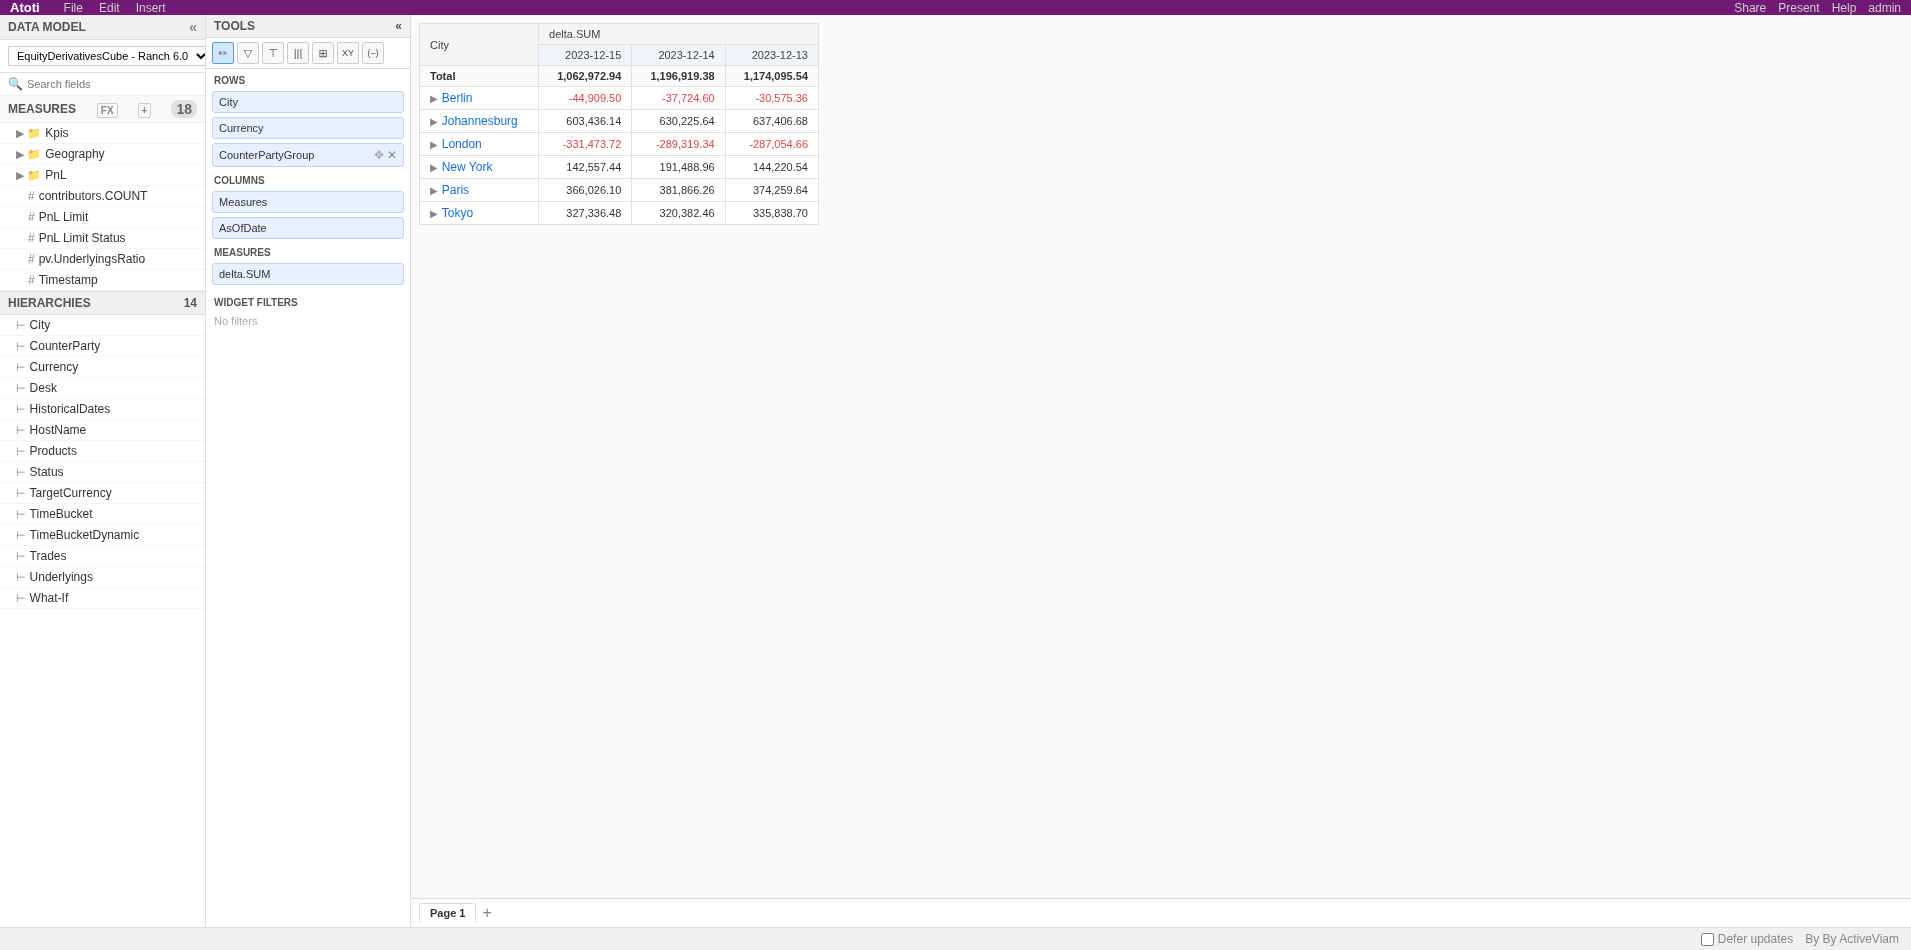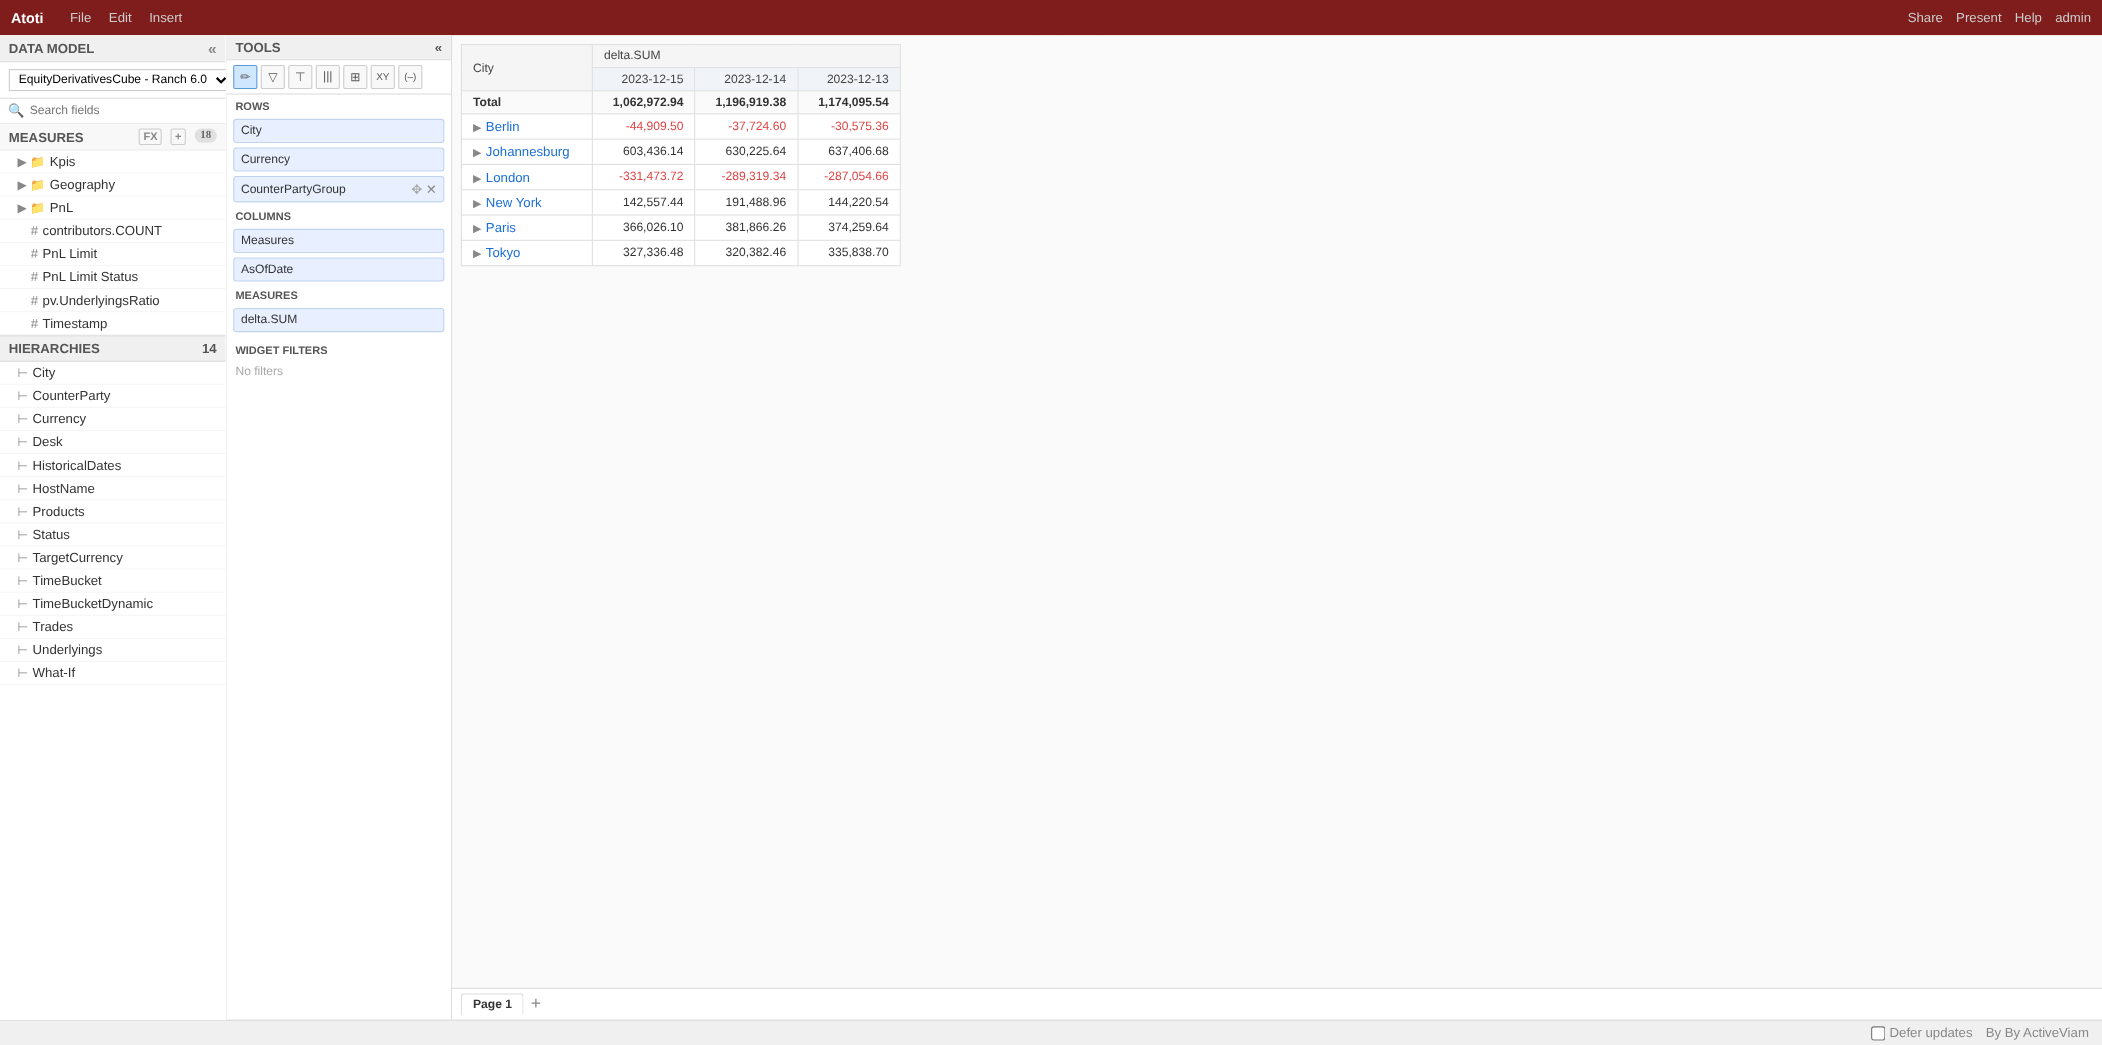--- a/index.html
+++ b/index.html
@@ -1,21 +1,21 @@
 <!DOCTYPE html>
 <html><head>
   <meta charset="utf-8">
   <style>
     * { box-sizing: border-box; margin: 0; padding: 0; font-family: Arial, sans-serif; font-size: 12px; }
     body { background: #f5f5f5; display: flex; flex-direction: column; height: 950px; overflow: hidden; }
 
     
     .top-nav {
-      display: flex; align-items: center; background: #7f1d1d; color: #ccc;
-      height: 32px; padding: 0 10px; flex-shrink: 0;
+      display: flex; align-items: center; background: #701a75; color: #ccc;
+      height: 15px; padding: 0 10px; flex-shrink: 0;
     }
     .top-nav .logo { color: #fff; font-weight: bold; font-size: 13px; margin-right: 16px; }
     .top-nav .nav-item { color: #ccc; padding: 0 8px; cursor: pointer; font-size: 12px; }
     .top-nav .title { flex: 1; text-align: center; color: #999; font-size: 13px; margin-top: 43px; }
     .top-nav .nav-right { display: flex; align-items: flex-end; gap: 12px; }
     .top-nav .nav-right span { color: #ccc; cursor: pointer; font-size: 12px; }
 
     
     .main-layout {
       display: flex; flex: 1; overflow: hidden;
@@ -52,21 +52,21 @@
       flex: 1; border: none; outline: none; font-size: 11px; color: #555;
     }
     .search-icon-small { color: #aaa; margin-right: 4px; }
 
     .section-header {
       display: flex; align-items: center; justify-content: space-between;
       padding: 4px 8px; background: #f8f8f8; border-bottom: 1px solid #eee;
       font-size: 10px; font-weight: bold; color: #555; text-transform: uppercase; cursor: pointer;
     }
     .section-header .badge {
-      background: #e0e0e0; border-radius: 8px; padding: 1px 5px; font-size: 10px; color: #666; font-family: Liberation Serif, serif;
+      background: #e0e0e0; border-radius: 8px; padding: 1px 5px; font-size: 14px; color: #666;
     }
     .section-header .fx-btn {
       font-size: 10px; color: #888; cursor: pointer; margin-right: 4px;
       border: 1px solid #ccc; padding: 1px 3px; border-radius: 2px;
     }
 
     .tree-item {
       display: flex; align-items: center; padding: 3px 8px 3px 16px;
       cursor: pointer; color: #333; border-bottom: 1px solid #f5f5f5;
     }
@@ -223,21 +223,21 @@
       </select>
     </div>
 
     <div class="search-box">
       <span class="search-icon-small">🔍</span>
       <input type="text" placeholder="Search fields" style="">
     </div>
 
     <div class="section-header">
       <span>MEASURES</span>
-      <div style="display:flex;align-items:flex-start;gap:4px;">
+      <div style="display:flex;align-items:flex-end;gap:16px;">
         <span class="fx-btn">fx</span>
         <span class="fx-btn">+</span>
         <span class="badge">18</span>
       </div>
     </div>
 
     <div class="tree-item">
       <span class="icon">▶ 📁</span>
       <span>Kpis</span>
     </div>

